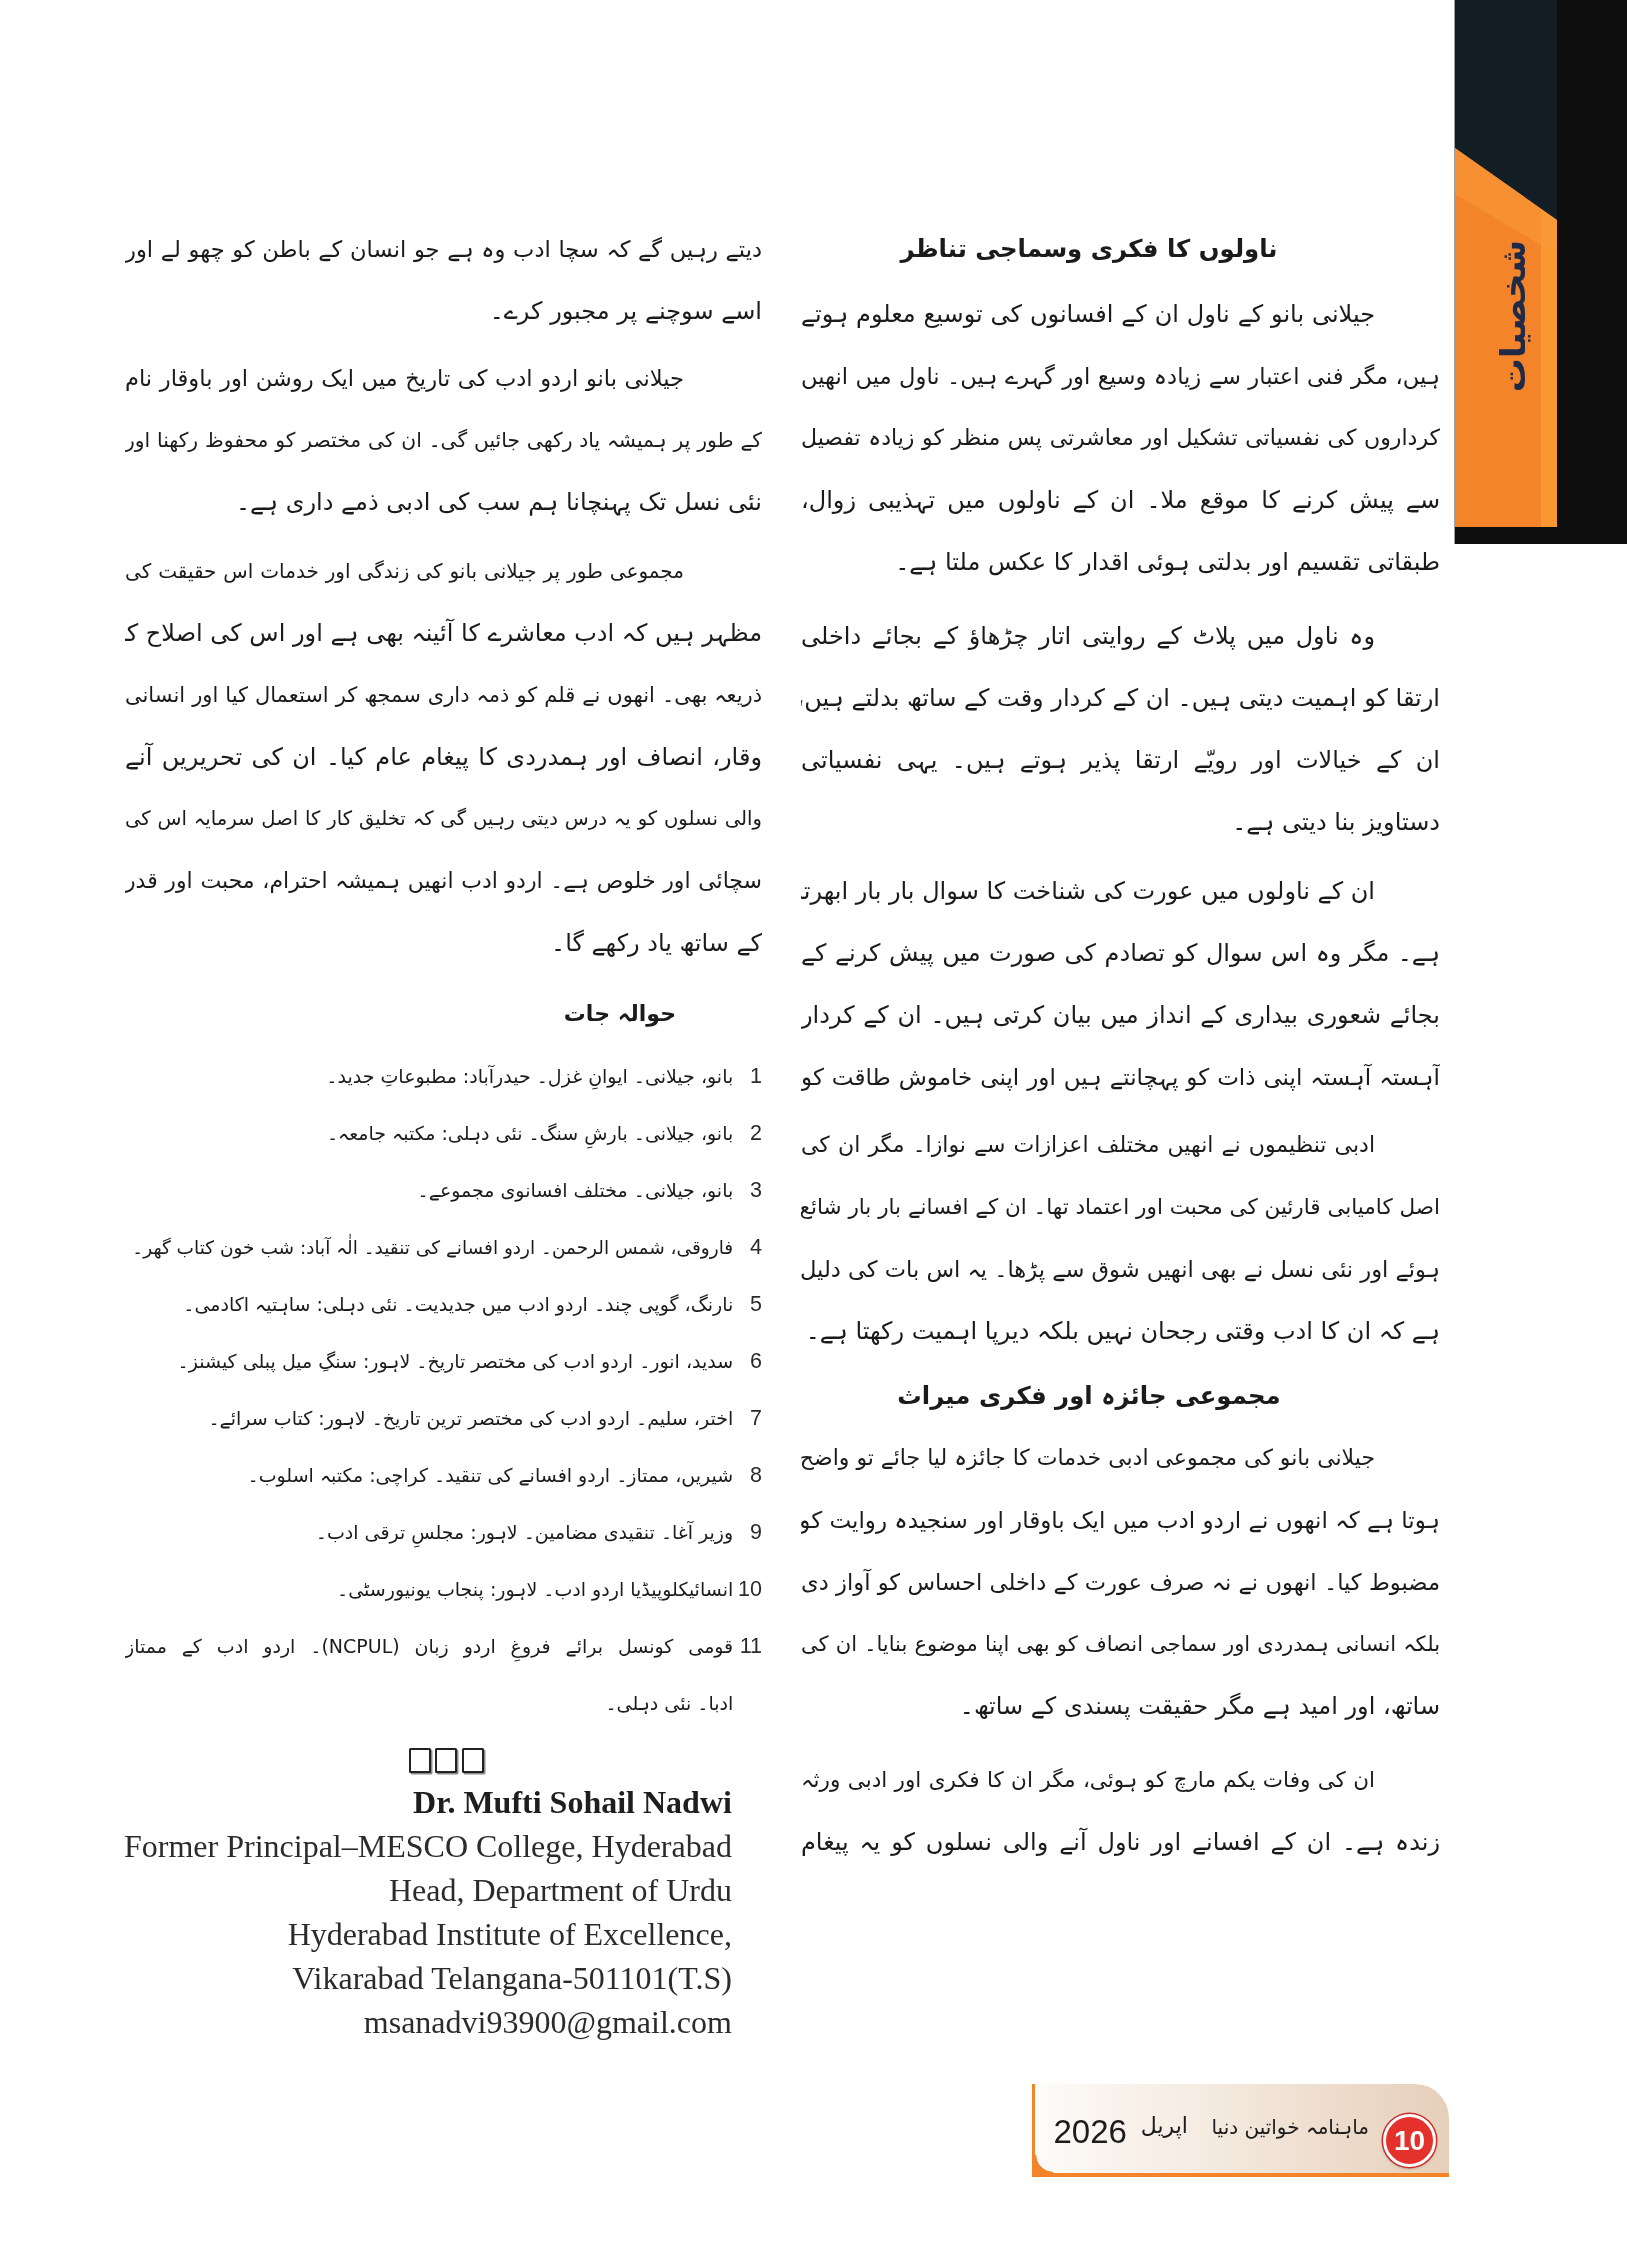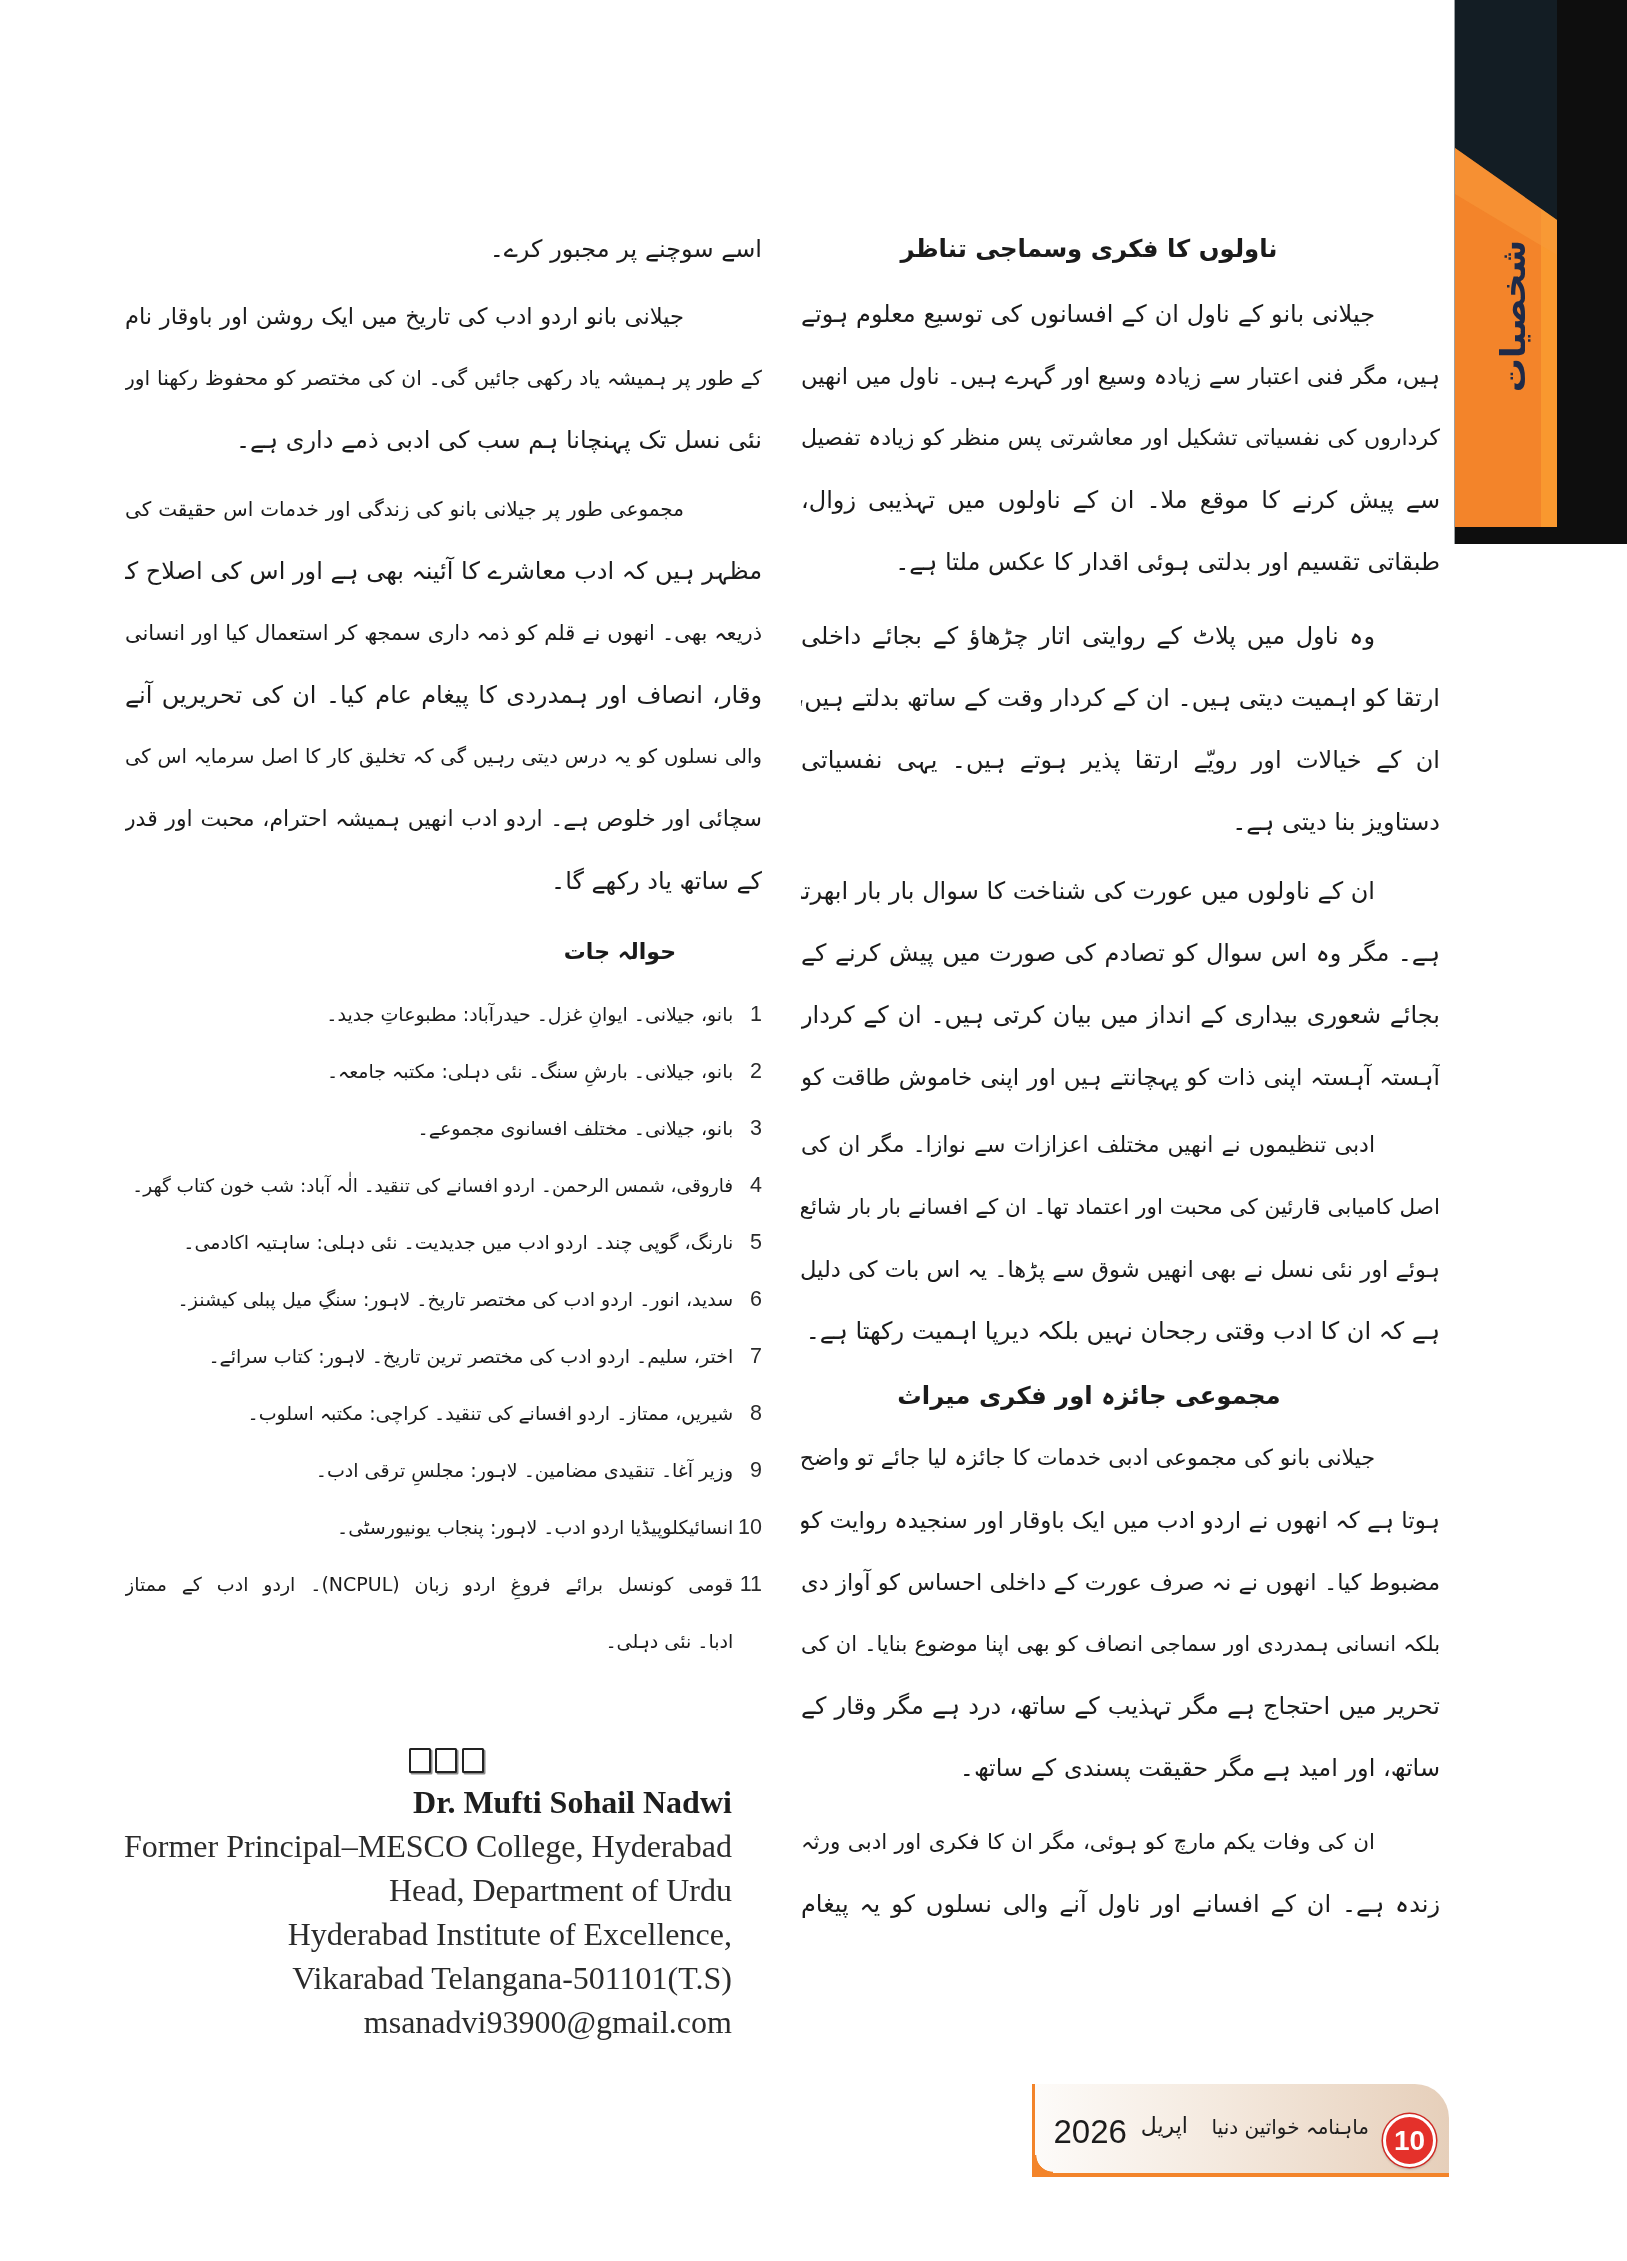--- a/index.html
+++ b/index.html
@@ -112,32 +112,32 @@
     <div class="ln e">ہے کہ ان کا ادب وقتی رجحان نہیں بلکہ دیرپا اہمیت رکھتا ہے۔</div>
   </div>
 
   <h2 class="ln h m3">مجموعی جائزہ اور فکری میراث</h2>
 
   <div class="m0">
     <div class="ln j ind-r" style="font-size: 22px;">جیلانی بانو کی مجموعی ادبی خدمات کا جائزہ لیا جائے تو واضح</div>
     <div class="ln j" style="font-size: 23px;">ہوتا ہے کہ انھوں نے اردو ادب میں ایک باوقار اور سنجیدہ روایت کو</div>
     <div class="ln j" style="font-size: 22.6px;">مضبوط کیا۔ انھوں نے نہ صرف عورت کے داخلی احساس کو آواز دی</div>
     <div class="ln j" style="font-size: 21px;">بلکہ انسانی ہمدردی اور سماجی انصاف کو بھی اپنا موضوع بنایا۔ ان کی</div>
-    <div class="ln j">تحریر میں احتجاج ہے مگر تہذیب کے ساتھ، درد ہے مگر وقار کے</div>
     <div class="ln e">ساتھ، اور امید ہے مگر حقیقت پسندی کے ساتھ۔</div>
   </div>
 
   <div class="m16">
     <div class="ln j ind-r" style="font-size: 21.5px;">ان کی وفات یکم مارچ کو ہوئی، مگر ان کا فکری اور ادبی ورثہ</div>
     <div class="ln j">زندہ ہے۔ ان کے افسانے اور ناول آنے والی نسلوں کو یہ پیغام</div>
   </div>
 </section>
 
 <section class="col col-left">
   <div class="m0">
+    <div class="ln j" style="font-size: 22.6px;">دیتے رہیں گے کہ سچا ادب وہ ہے جو انسان کے باطن کو چھو لے اور</div>
     <div class="ln e">اسے سوچنے پر مجبور کرے۔</div>
   </div>
 
   <div class="m7">
     <div class="ln j ind-l" style="font-size: 22.6px;">جیلانی بانو اردو ادب کی تاریخ میں ایک روشن اور باوقار نام</div>
     <div class="ln j" style="font-size: 20.3px;">کے طور پر ہمیشہ یاد رکھی جائیں گی۔ ان کی مختصر کو محفوظ رکھنا اور</div>
     <div class="ln e">نئی نسل تک پہنچانا ہم سب کی ادبی ذمے داری ہے۔</div>
   </div>
 
   <div class="m9">

